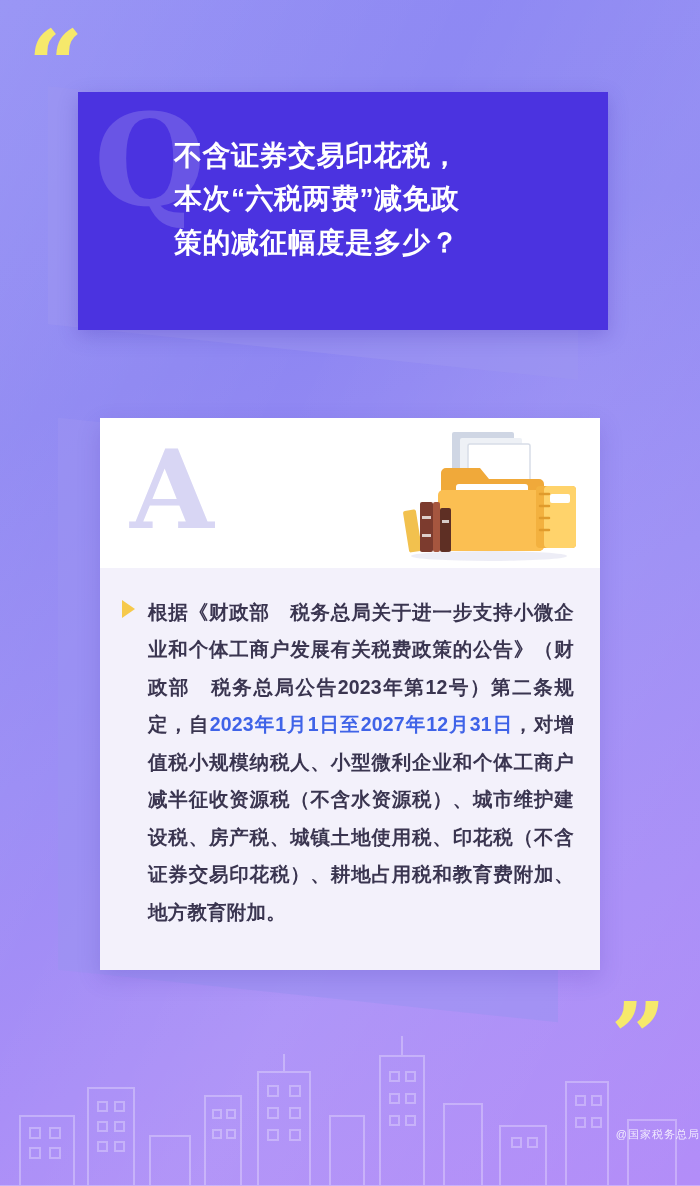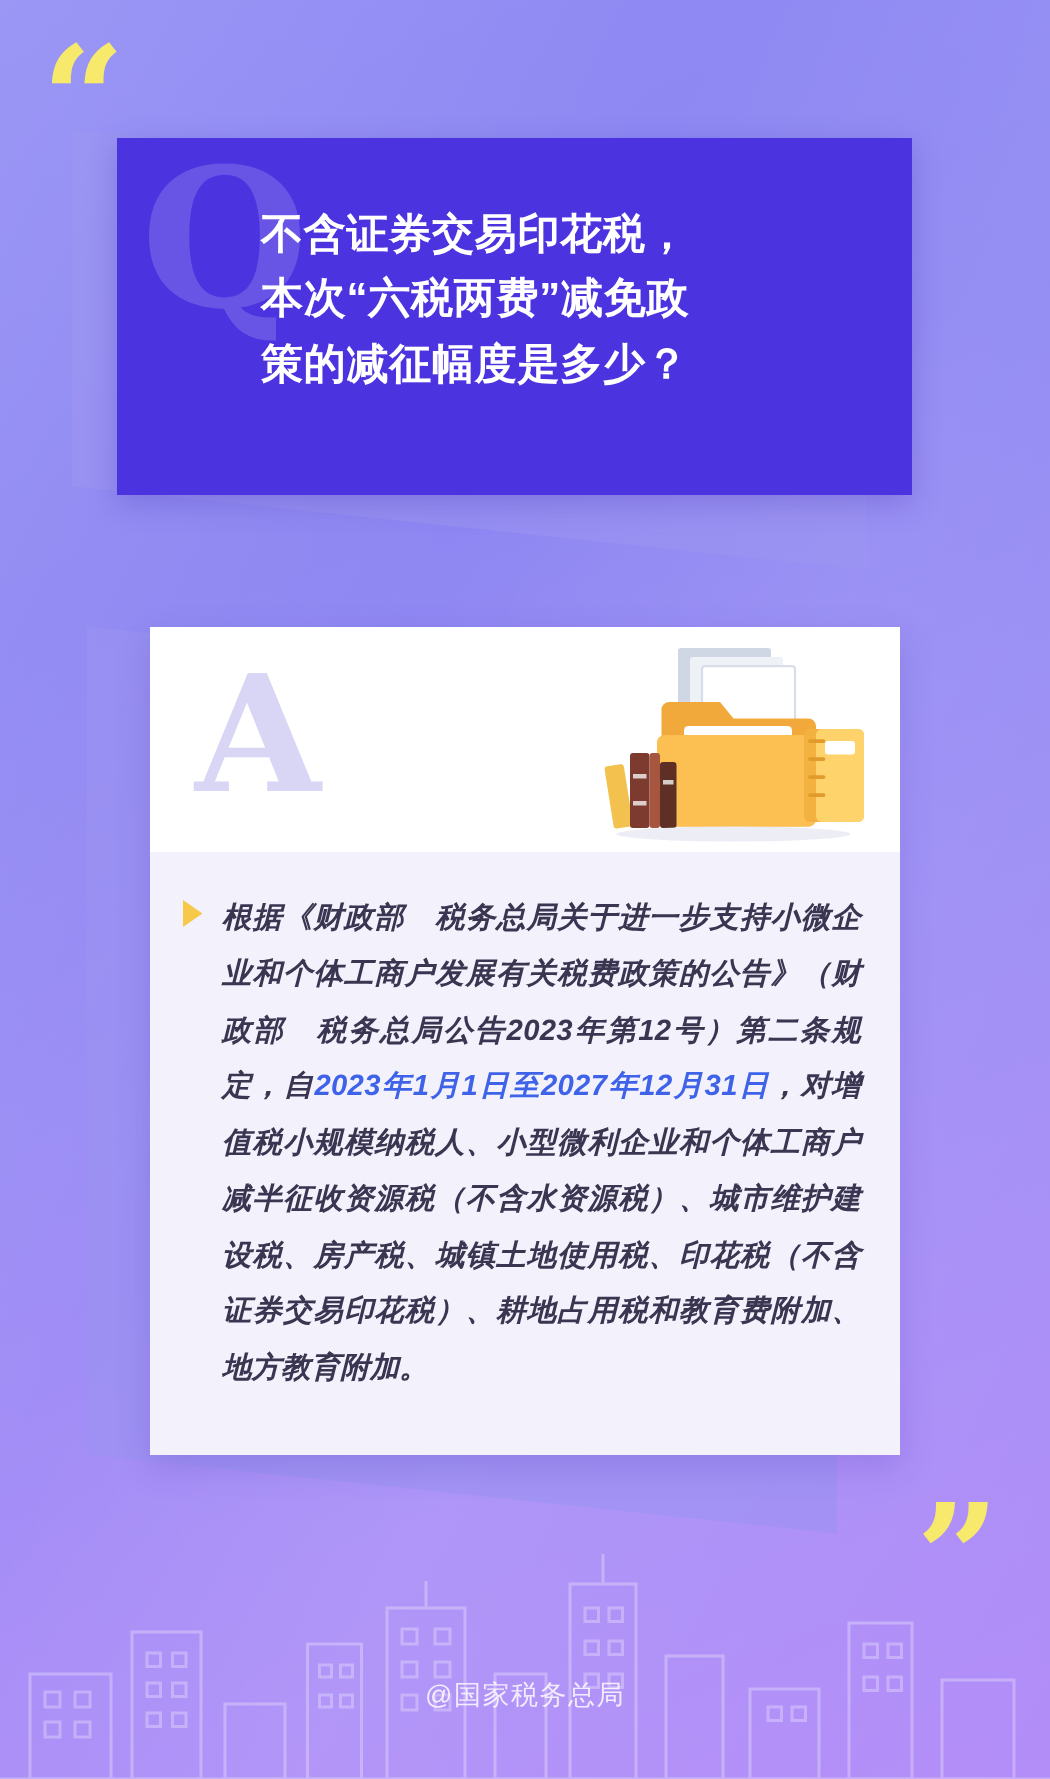--- a/index.html
+++ b/index.html
@@ -159,41 +159,40 @@
     border-bottom: 9px solid transparent;
   }
   .a-text {
     margin-left: 22px;
     color: #3a3550;
     font-size: 19.5px;
     line-height: 1.92;
     font-weight: 600;
     letter-spacing: .2px;
     text-align: justify;
-    font-style: italic;
   }
   .a-text .blue { color: #3f63e8; }
 
   
   .skyline {
     position: absolute;
     left: 0;
     bottom: 0;
     width: 700px;
     height: 190px;
     opacity: .38;
   }
   .watermark {
     position: absolute;
     left: 0;
     bottom: 44px;
     width: 700px;
-    text-align: center;
+    text-align: right;
     color: rgba(255,255,255,0.82);
-    font-size: 18px;
+    font-size: 11px;
     letter-spacing: 1px;
   }
 </style>
 </head>
 <body>
 
 <div class="page">
   <div class="bg-sheen"></div>
 
   <svg class="skyline" viewBox="0 0 700 190" preserveAspectRatio="none">

